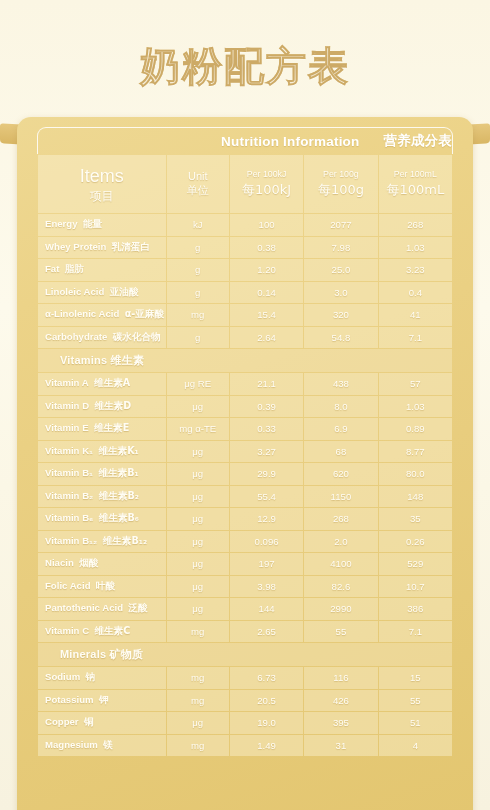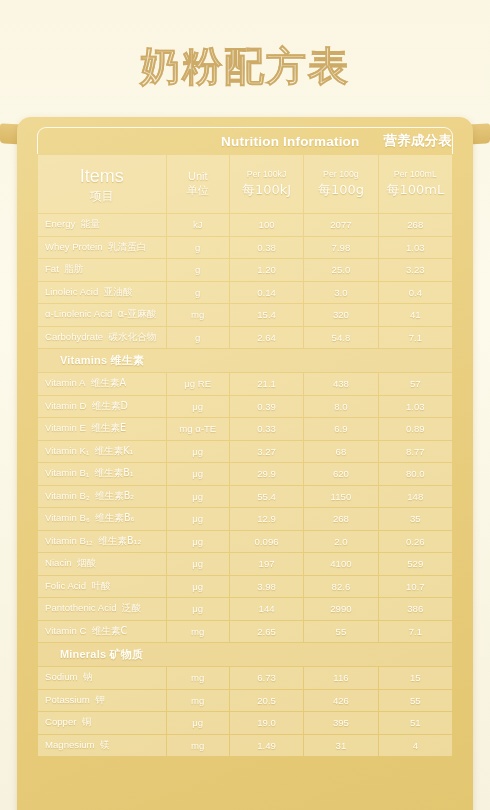--- a/index.html
+++ b/index.html
@@ -95,21 +95,21 @@
     font-weight:normal;
     line-height:1.35;
   }
   thead th .l1{ display:block; font-size:11px; }
   thead th .l2{ display:block; font-size:11px; font-family:"DejaVu Sans",sans-serif;text-align:center;}
   thead th.h-item .l1{ font-size:18px; }
   thead th.h-item .l2{ font-size:12px; }
   thead th.h-small .l1{ font-size:8.8px; }
   thead th.h-small .l2{ font-size:13px; }
 
-  td.item{ text-align:left;  padding-left:7px; }
+  td.item{ text-align:left;  padding-left:7px;font-weight:bold; }
   td.val { text-align:center; }
   td.unit{ text-align:center; }
 
   tr.section td{
     background:rgba(255,250,225,.30);
     text-align:left;
     font-weight:bold;
     font-size:11px;
     padding-left:22px;
     height:23px;

